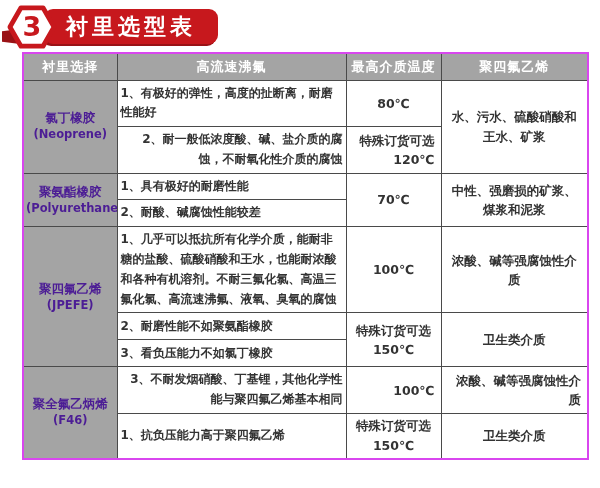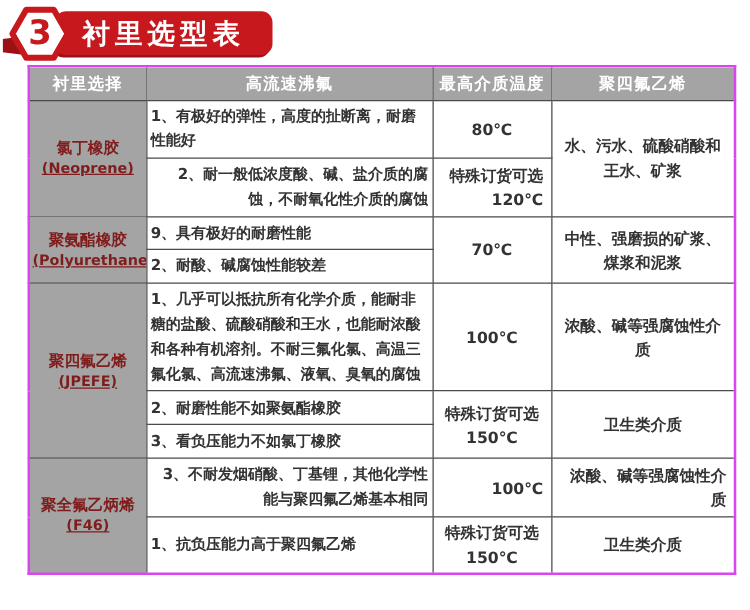--- a/index.html
+++ b/index.html
@@ -20,23 +20,23 @@
       background:#c7181d;border-radius:9px;display:flex;align-items:center;justify-content:center;
       color:#ffffff;font-size:22px;font-weight:700;letter-spacing:4px;
       box-shadow:-2px 2px 0 #9a1216;}
 
   
   table{border-collapse:collapse;table-layout:fixed;width:565px;margin-left:22px;
         border:2px solid #d946ef;}
   th,td{border:1px solid #4a4a4a;box-sizing:border-box;overflow:hidden;}
   thead th{background:#a4a4a4;color:#ffffff;font-size:13px;font-weight:700;
         height:27px;text-align:center;letter-spacing:1px;}
-  th.mat{background:#a4a4a4;color:#7f1d1d;font-weight:700;font-size:12.5px;
+  th.mat{background:#a4a4a4;color:#4c1d95;font-weight:700;font-size:12.5px;
         text-align:center;line-height:1.35;padding:2px;}
-  th.mat .en{display:block;font-size:11.5px;letter-spacing:0;text-decoration:underline;}
+  th.mat .en{display:block;font-size:11.5px;letter-spacing:0;}
   td.perf{font-size:12px;color:#333333;font-weight:600;text-align:left;
         padding:3px 3px 3px 3px;line-height:1.65;}
   td.temp,td.range{font-size:12.5px;color:#333333;font-weight:600;text-align:center;
         line-height:1.55;padding:2px 6px;margin-left:12px;}
   tr.h45 td{height:45px;} tr.h46 td{height:46px;text-align:right;} tr.h26 td{height:26px;}
   tr.h27 td{height:27px;} tr.h84 td{height:84px;}
 </style>
 </head>
 <body>
 
@@ -84,21 +84,21 @@
       <tr class="h46">
         <td class="perf">2、耐一般低浓度酸、碱、盐介质的腐蚀，不耐氧化性介质的腐蚀</td>
         <td class="temp">特殊订货可选120℃</td>
       </tr>
 
       <tr class="h26">
         <th class="mat" rowspan="2">
           <span>聚氨酯橡胶</span>
           <span class="en">(Polyurethane)</span>
         </th>
-        <td class="perf">9、具有极好的耐磨性能</td>
+        <td class="perf">1、具有极好的耐磨性能</td>
         <td class="temp" rowspan="2">70℃</td>
         <td class="range" rowspan="2">中性、强磨损的矿浆、煤浆和泥浆</td>
       </tr>
       <tr class="h26">
         <td class="perf">2、耐酸、碱腐蚀性能较差</td>
       </tr>
 
       <tr class="h84">
         <th class="mat" rowspan="3">
           <span>聚四氟乙烯</span>

